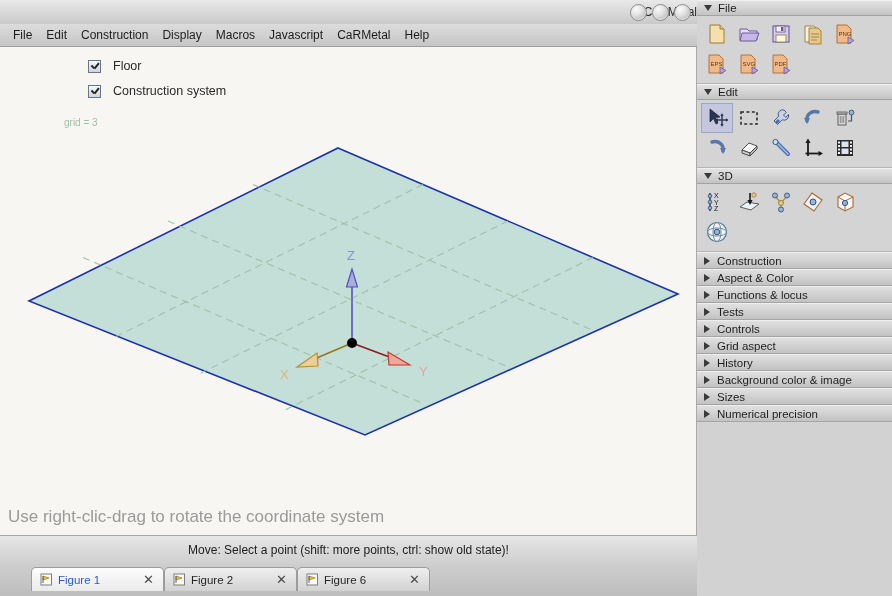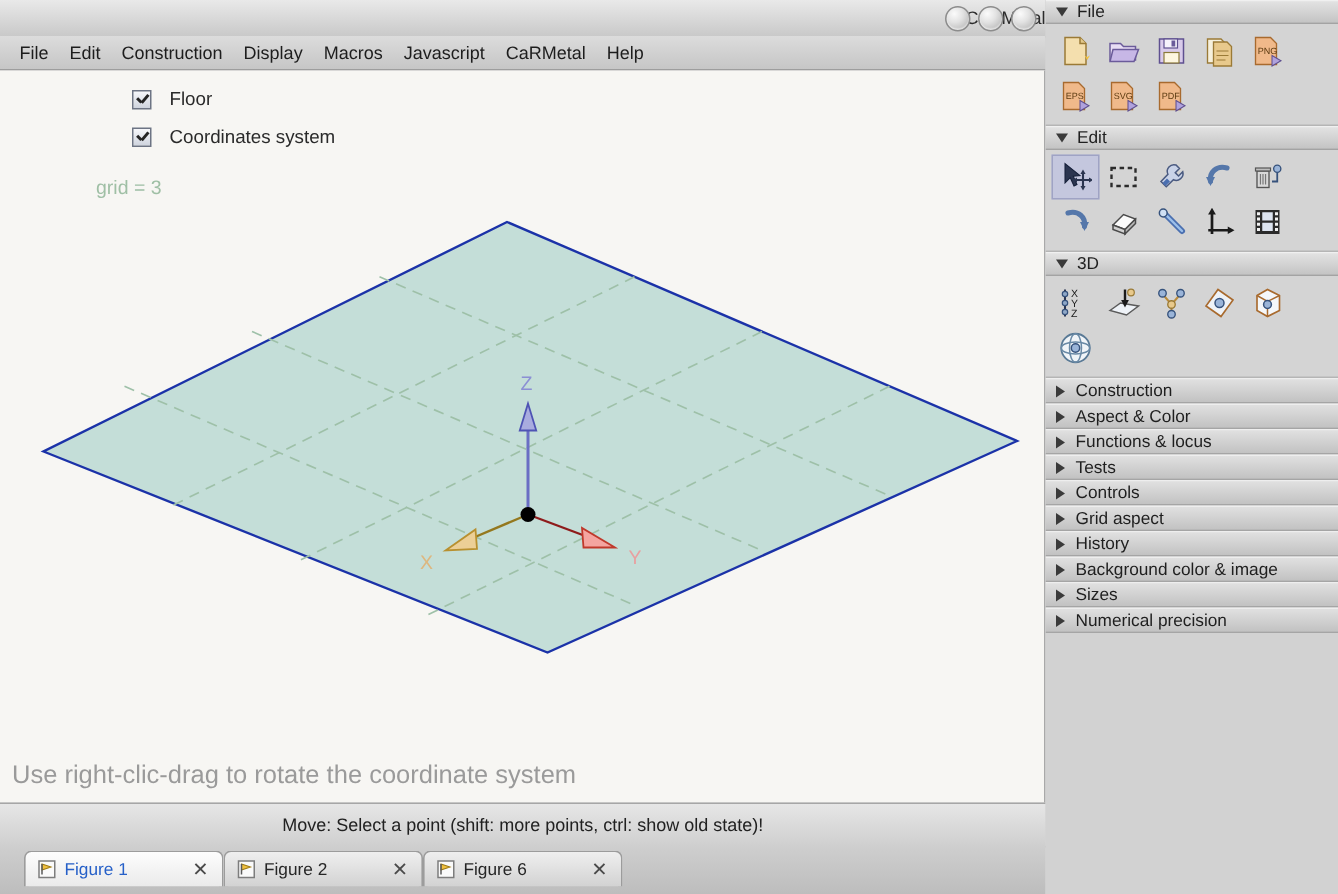--- a/index.html
+++ b/index.html
@@ -39,35 +39,35 @@
   .canvas{position:absolute;left:0;top:47px;width:696px;height:488px;background:#f7f6f3;
     border-right:1px solid #a9a9a9;overflow:hidden;}
   .opt-row{position:absolute;display:flex;align-items:center;gap:12px;}
   .chk{width:13px;height:13px;border:1px solid #6d7484;background:linear-gradient(#f6f7fa,#cfd4de);
     position:relative;box-sizing:border-box;}
   .chk:after{content:"";position:absolute;left:2px;top:5px;width:4px;height:1.5px;
     background:#242424;transform:rotate(45deg);}
   .chk:before{content:"";position:absolute;left:4px;top:4px;width:7px;height:1.5px;
     background:#242424;transform:rotate(-50deg);}
   .opt-lbl{font-size:12.5px;color:#2a2a2a;}
-  .gridlbl{position:absolute;left:64px;top:70px;font-size:13px;color:#9fbfa5;}
+  .gridlbl{position:absolute;left:64px;top:70px;font-size:10px;color:#9fbfa5;}
 
   .hintbar{position:absolute;left:8px;bottom:8px;font-size:17px;color:#9a9a9a;}
 
   
   .statusbar{position:absolute;left:0;top:535px;width:697px;height:28px;
     background:linear-gradient(#e6e6e6,#cfcfcf);border-top:1px solid #a6a6a6;
     border-bottom:1px solid #a6a6a6;
     display:flex;align-items:center;justify-content:center;}
   .statusbar span{font-size:12px;color:#212121;}
 
   
   .tabstrip{position:absolute;left:0;top:563px;width:697px;height:33px;
     background:linear-gradient(#cfcfcf,#bdbdbd);display:flex;align-items:flex-start;
-    padding-left:16px;box-sizing:border-box;}
+    padding-left:31px;box-sizing:border-box;}
   .tab{height:24px;margin-top:4px;display:flex;align-items:center;gap:6px;
     padding:0 9px 0 8px;border:1px solid #9c9c9c;border-bottom:none;
     border-radius:5px 5px 0 0;background:linear-gradient(#efefef,#d2d2d2);
     min-width:133px;box-sizing:border-box;justify-content:space-between;}
   .tab.active{background:linear-gradient(#fdfdfd,#eaeaea);}
   .tab-left{display:flex;align-items:center;gap:5px;}
   .tab-lbl{font-size:11.5px;color:#262626;white-space:nowrap;}
   .tab.active .tab-lbl{color:#2660c8;}
   .tab-x{font-size:13px;color:#4a4a4a;line-height:1;padding-left:10px;}
   .tabtools{position:absolute;right:14px;top:569px;display:flex;align-items:center;gap:8px;}
@@ -176,21 +176,21 @@
   <div class="canvas">
 
     <div class="gridlbl">grid = 3</div>
 
     <div class="opt-row" style="left:88px;top:12px;">
       <div class="chk"></div>
       <div class="opt-lbl">Floor</div>
     </div>
     <div class="opt-row" style="left:88px;top:37px;">
       <div class="chk"></div>
-      <div class="opt-lbl">Coordinates system</div>
+      <div class="opt-lbl">Construction system</div>
     </div>
 
     <svg width="696" height="488" viewBox="0 0 696 488" style="position:absolute;left:0;top:0;">
 
       <polygon points="338,101 678,247 365,388 29,254" fill="#c4ded8" stroke="#1b32a8" stroke-width="1.6"></polygon>
 
       <g stroke="#9ec0a8" stroke-width="1.1" stroke-dasharray="7,5" fill="none">
         <line x1="253.0" y1="137.5" x2="593.0" y2="283.5"></line>
         <line x1="168.0" y1="174.0" x2="508.0" y2="320.0"></line>
         <line x1="83.0" y1="210.5" x2="423.0" y2="356.5"></line>

